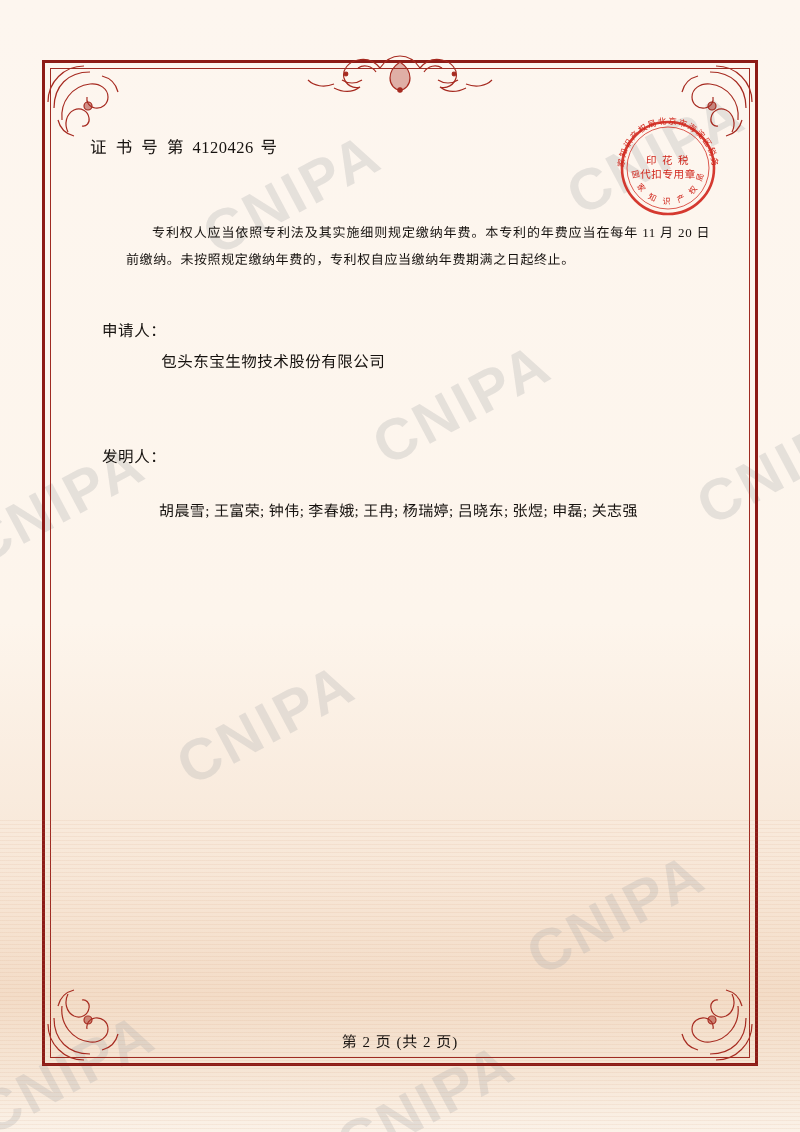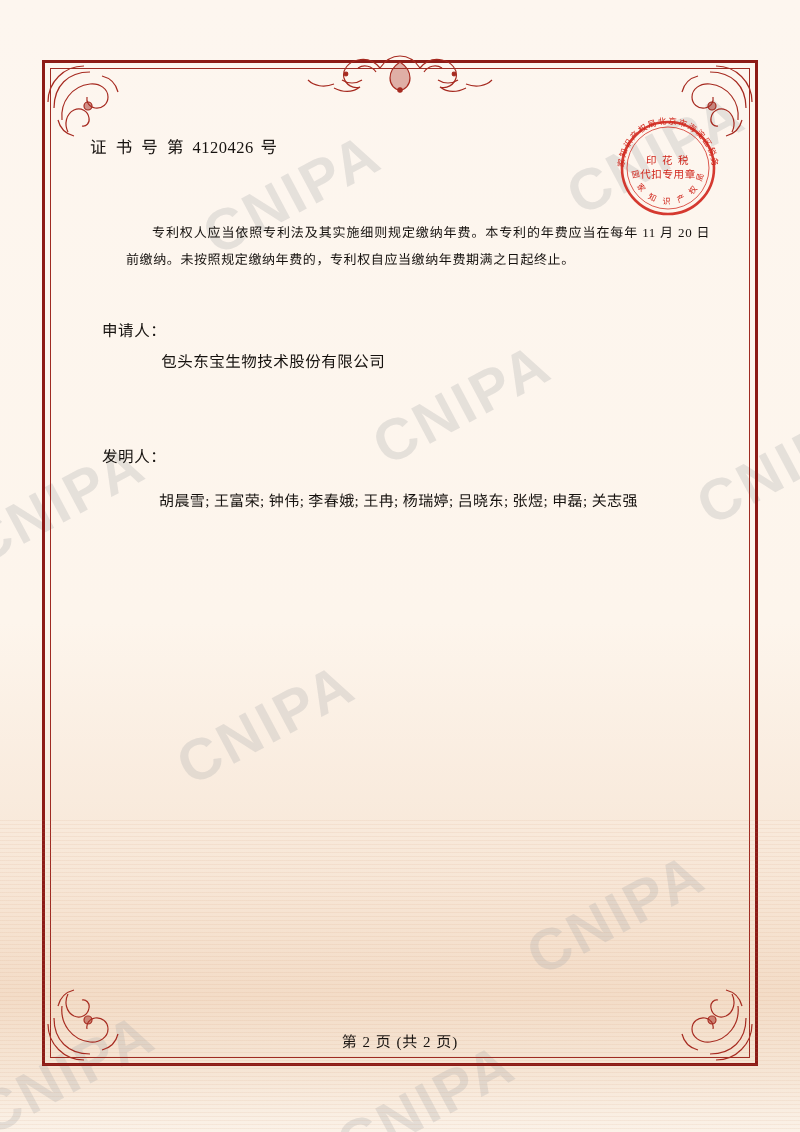--- a/index.html
+++ b/index.html
@@ -126,21 +126,21 @@
   }
   .section .lead { text-indent: 2em; }
   .label { margin-top: 2px; margin-left: 12px; }
   .value {
     padding-left: 4.6em;
     letter-spacing: 0.5px;
   }
   .gap-block { margin-top: 64px; }
   .inventors {
     padding-left: 4.6em;
-    margin-top: 14px;
+    margin-top: 24px;
     font-size: 15px;
     letter-spacing: 0.4px;
   }
 
   
   .seal {
     position: absolute;
     left: 612px; top: 112px;
     width: 112px; height: 112px;
   }

